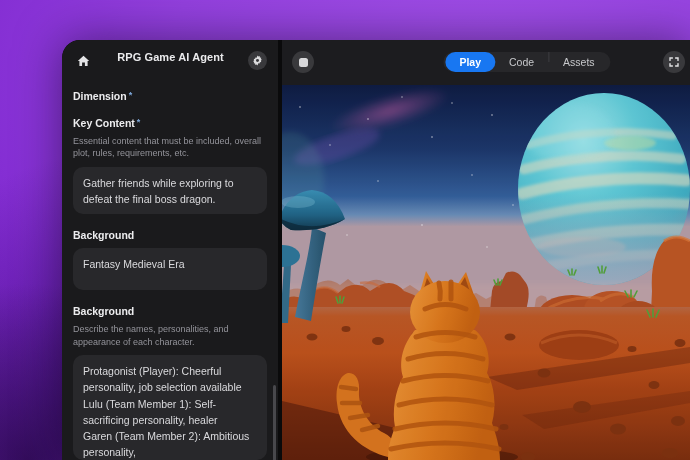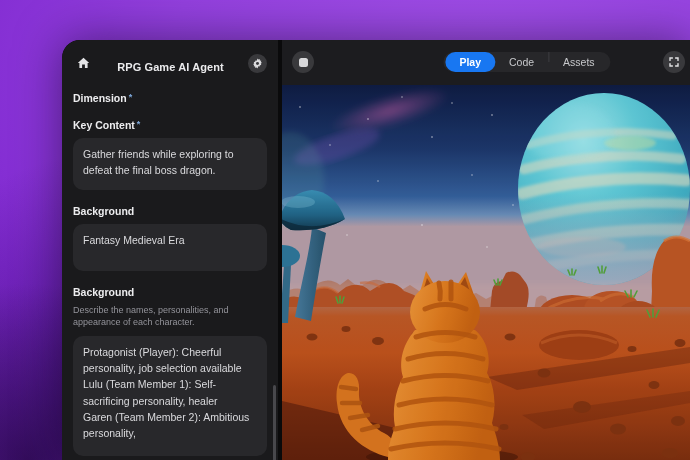--- a/index.html
+++ b/index.html
@@ -17,21 +17,21 @@
     background:#0a0a0b; border-radius:18px 0 0 0;
     box-shadow:0 0 46px rgba(10,0,25,.5);
     display:flex; overflow:hidden;
   }
   
   .sidebar {
     flex:0 0 216px; background:#1a1a1c; border-radius:18px 0 0 0;
     padding:11px 11px 0 11px; position:relative; display:flex; flex-direction:column;
     overflow:hidden;
   }
-  .side-header { display:flex; align-items:flex-end; height:22px; margin-bottom:4px; }
+  .side-header { display:flex; align-items:flex-start; height:22px; margin-bottom:4px; }
   .home-btn { width:20px; height:20px; display:flex; align-items:center; justify-content:center; cursor:pointer; }
   .side-title { flex:1; text-align:center; font-size:11px; font-weight:700; color:#ebebed; letter-spacing:.1px; }
   .gear-btn {
     width:19px; height:19px; border-radius:50%; background:#39393c;
     display:flex; align-items:center; justify-content:center; cursor:pointer;
   }
   .field-label { font-size:10.5px; font-weight:700; color:#ededef; margin-top:15px; }
   .req { color:#7da7d9; font-size:9px; vertical-align:2px; margin-left:2px; }
   .seg-row { display:flex; gap:7px; margin-top:9px; }
   .seg-btn {
@@ -97,20 +97,21 @@
         <svg width="11" height="11" viewBox="0 0 12 12">
           <path fill="#dcdcde" d="M6 0.5 l0.9 1.2 1.4-0.5 0.3 1.5 1.5 0.3-0.5 1.4 1.2 0.9-1.2 0.9 0.5 1.4-1.5 0.3-0.3 1.5-1.4-0.5L6 11.5 5.1 10.3 3.7 10.8 3.4 9.3 1.9 9 2.4 7.6 1.2 6.7 2.4 5.8 1.9 4.4 3.4 4.1 3.7 2.6 5.1 3.1 Z"></path>
           <circle cx="6" cy="6" r="1.6" fill="#39393c"></circle>
         </svg>
       </div>
     </div>
 
     <div class="field-label"><span>Dimension</span><span class="req">*</span></div>
 
     <div class="field-label"><span>Key Content</span><span class="req">*</span></div>
+    <div class="field-desc">Essential content that must be included, overall plot, rules, requirements, etc.</div>
     <textarea id="box-key" class="t-box" spellcheck="false" style="">Gather friends while exploring to defeat the final boss dragon.</textarea>
 
     <div class="field-label">Background</div>
     <textarea id="box-bg" class="t-box" spellcheck="false" style="">Fantasy Medieval Era</textarea>
 
     <div class="field-label">Background</div>
     <div class="field-desc">Describe the names, personalities, and appearance of each character.</div>
     <textarea id="box-char" class="t-box" spellcheck="false" style="">Protagonist (Player): Cheerful personality, job selection available
 Lulu (Team Member 1): Self-sacrificing personality, healer
 Garen (Team Member 2): Ambitious personality,</textarea>

